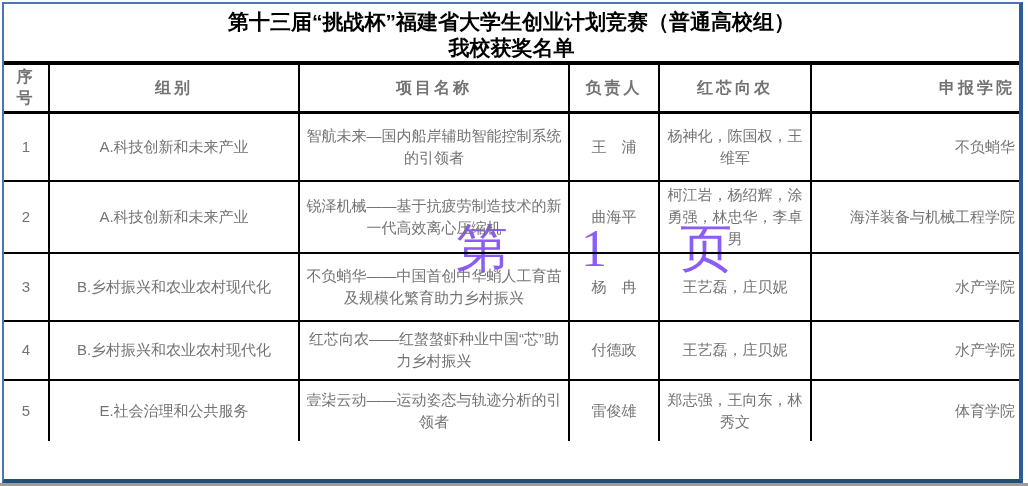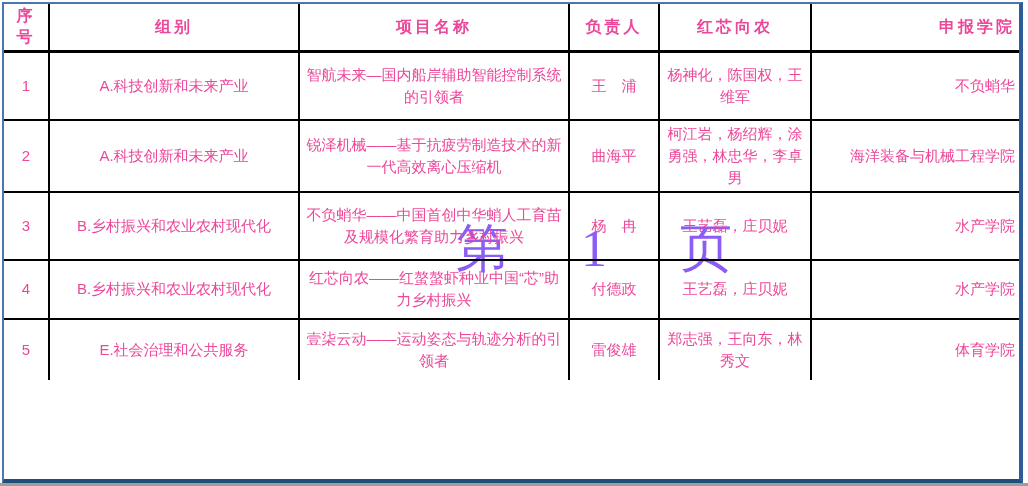--- a/index.html
+++ b/index.html
@@ -31,21 +31,21 @@
   .section-row {
     position:relative; z-index:2;
     height:44px; line-height:41px; text-align:center;
     font-weight:bold; font-size:17px;
     border-bottom:3px solid #000; color:#000;
   }
 
   table.awards {
     position:relative; z-index:2;
     width:100%; border-collapse:collapse; table-layout:fixed;
-    color:#ec4899;
+    color:#737373;
   }
   table.awards th, table.awards td {
     border-right:2px solid #000;
     text-align:center; vertical-align:middle;
     padding:2px 4px; background:transparent;
   }
   table.awards th:last-child, table.awards td:last-child { border-right:none;text-align:right; }
   table.awards thead th {
     height:32px; font-size:16px; font-weight:bold;
     letter-spacing:3px; border-bottom:3px solid #000;
@@ -66,20 +66,24 @@
   }
 </style>
 </head>
 <body>
 
 <div class="page">
   <div class="sheet">
 
     <div class="watermark">第 1 页</div>
 
+    <div class="title-block">
+      <div>第十三届“挑战杯”福建省大学生创业计划竞赛（普通高校组）</div>
+      <div>我校获奖名单</div>
+    </div>
 
 
     <table class="awards">
       <colgroup>
         <col style="width:45px">
         <col style="width:250px">
         <col style="width:270px">
         <col style="width:90px">
         <col style="width:152px">
         <col style="width:208px">

